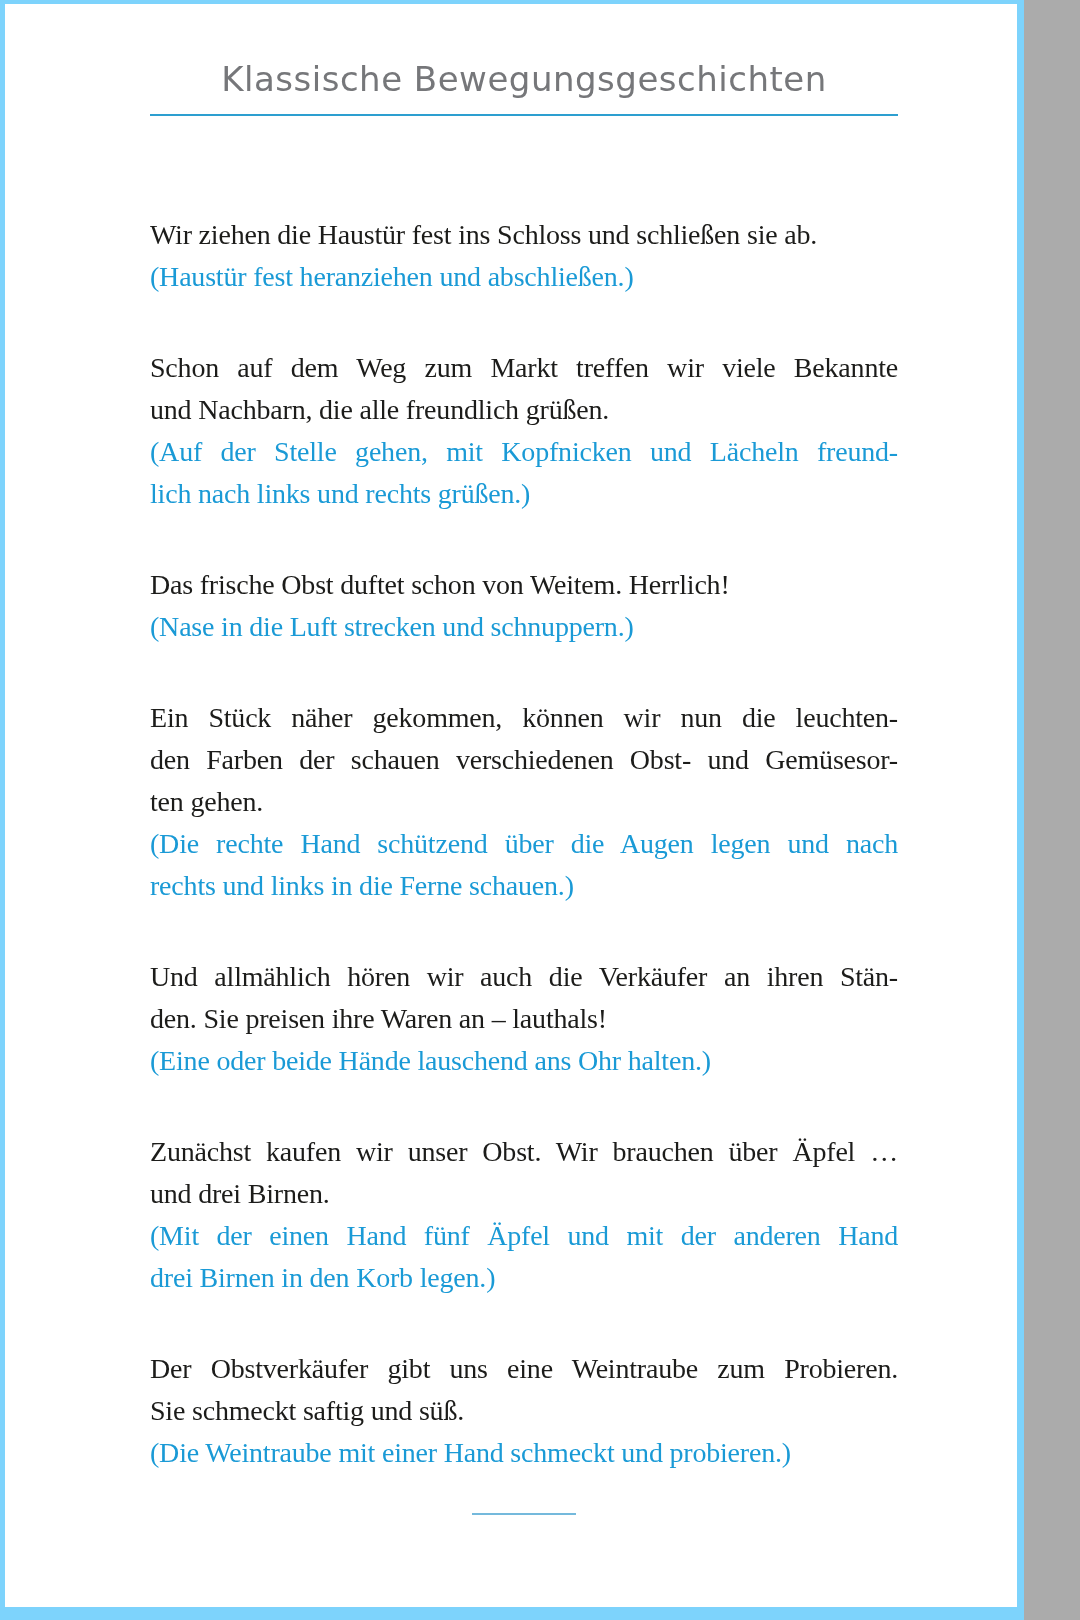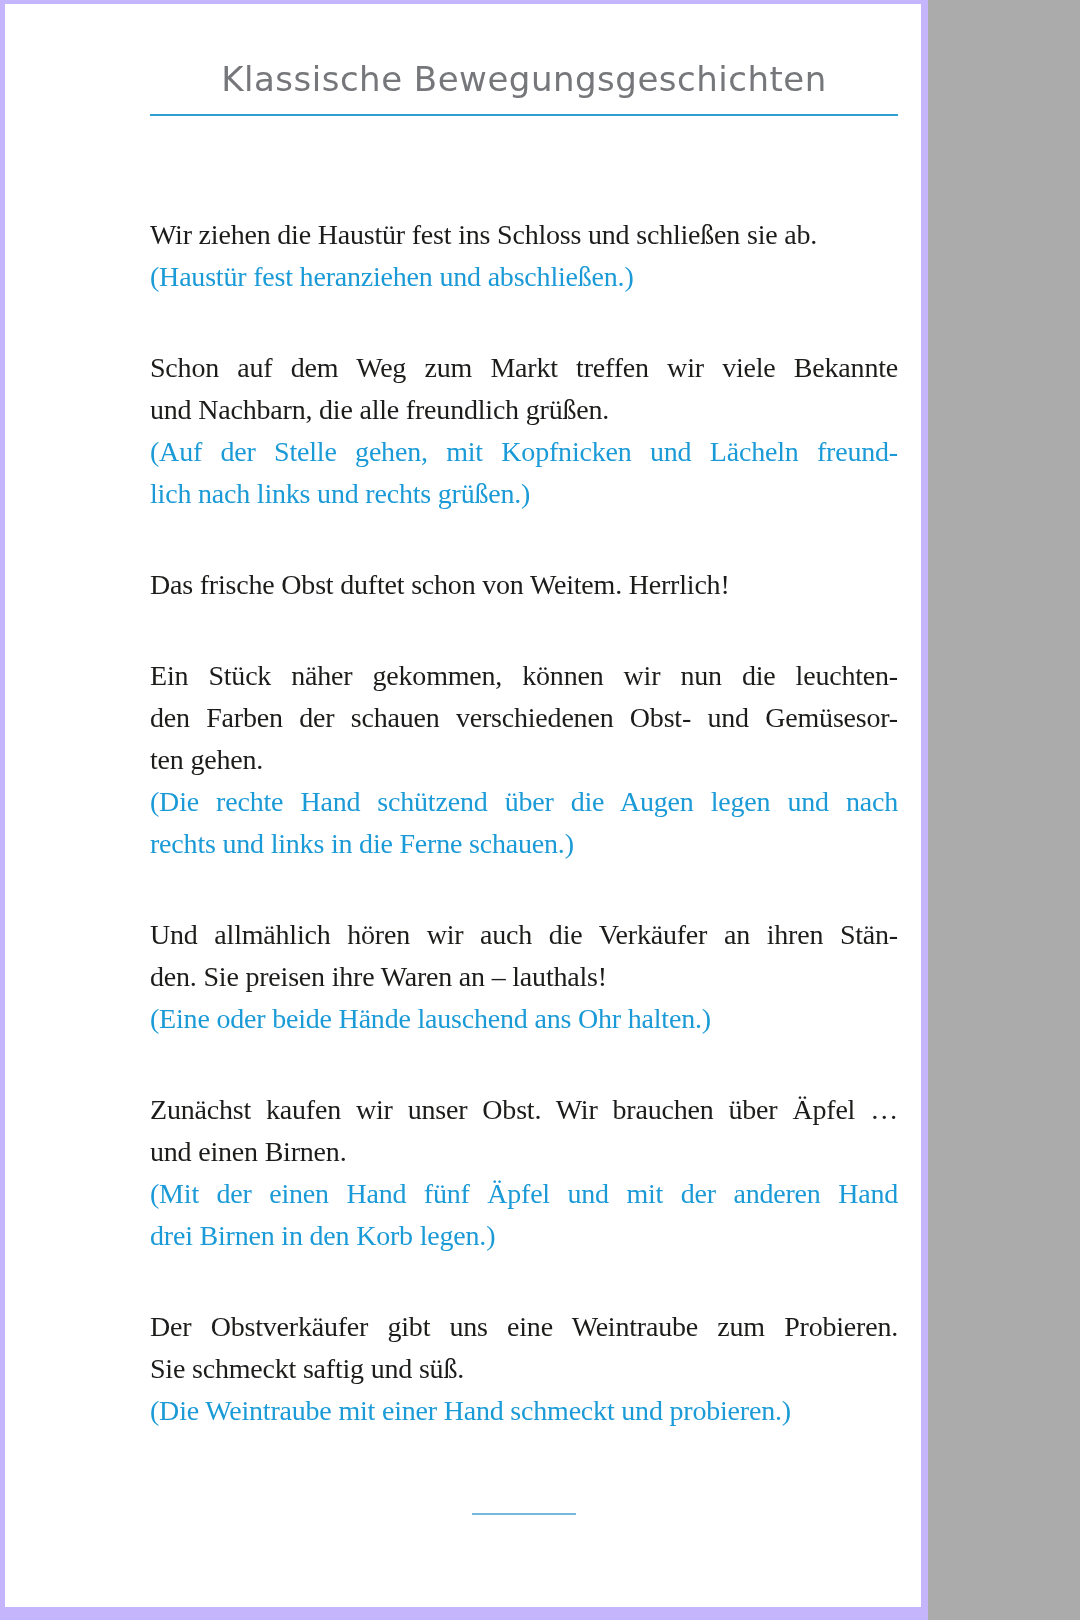--- a/index.html
+++ b/index.html
@@ -5,23 +5,23 @@
   html, body {
     margin: 0;
     padding: 0;
     width: 1080px;
     height: 1620px;
     background: #ababab;
     font-family: "Liberation Serif", serif;
   }
   .frame {
     position: relative;
-    width: 928px;
+    width: 1024px;
     height: 1620px;
-    background: #c4b5fd;
+    background: #7dd3fc;
   }
   .page {
     position: absolute;
     top: 4px;
     left: 5px;
     right: 7px;
     bottom: 13px;
     background: #ffffff;
     overflow: hidden;
   }
@@ -111,20 +111,23 @@
           </div>
           <div class="action-block">
             <div class="line action-line">(Auf der Stelle gehen, mit Kopfnicken und Lächeln freund-</div>
             <div class="line action-line">lich nach links und rechts grüßen.)</div>
           </div>
         </div>
         <div class="paragraph">
           <div class="story-block">
             <div class="line story-line">Das frische Obst duftet schon von Weitem. Herrlich!</div>
           </div>
+          <div class="action-block">
+            <div class="line action-line">(Nase in die Luft strecken und schnuppern.)</div>
+          </div>
         </div>
         <div class="paragraph">
           <div class="story-block">
             <div class="line story-line">Ein Stück näher gekommen, können wir nun die leuchten-</div>
             <div class="line story-line">den Farben der schauen verschiedenen Obst- und Gemüsesor-</div>
             <div class="line story-line">ten gehen.</div>
           </div>
           <div class="action-block">
             <div class="line action-line">(Die rechte Hand schützend über die Augen legen und nach</div>
             <div class="line action-line">rechts und links in die Ferne schauen.)</div>
@@ -135,21 +138,21 @@
             <div class="line story-line">Und allmählich hören wir auch die Verkäufer an ihren Stän-</div>
             <div class="line story-line">den. Sie preisen ihre Waren an – lauthals!</div>
           </div>
           <div class="action-block">
             <div class="line action-line">(Eine oder beide Hände lauschend ans Ohr halten.)</div>
           </div>
         </div>
         <div class="paragraph">
           <div class="story-block">
             <div class="line story-line">Zunächst kaufen wir unser Obst. Wir brauchen über Äpfel …</div>
-            <div class="line story-line">und einen Birnen.</div>
+            <div class="line story-line">und drei Birnen.</div>
           </div>
           <div class="action-block">
             <div class="line action-line">(Mit der einen Hand fünf Äpfel und mit der anderen Hand</div>
             <div class="line action-line">drei Birnen in den Korb legen.)</div>
           </div>
         </div>
         <div class="paragraph">
           <div class="story-block">
             <div class="line story-line">Der Obstverkäufer gibt uns eine Weintraube zum Probieren.</div>
             <div class="line story-line">Sie schmeckt saftig und süß.</div>

